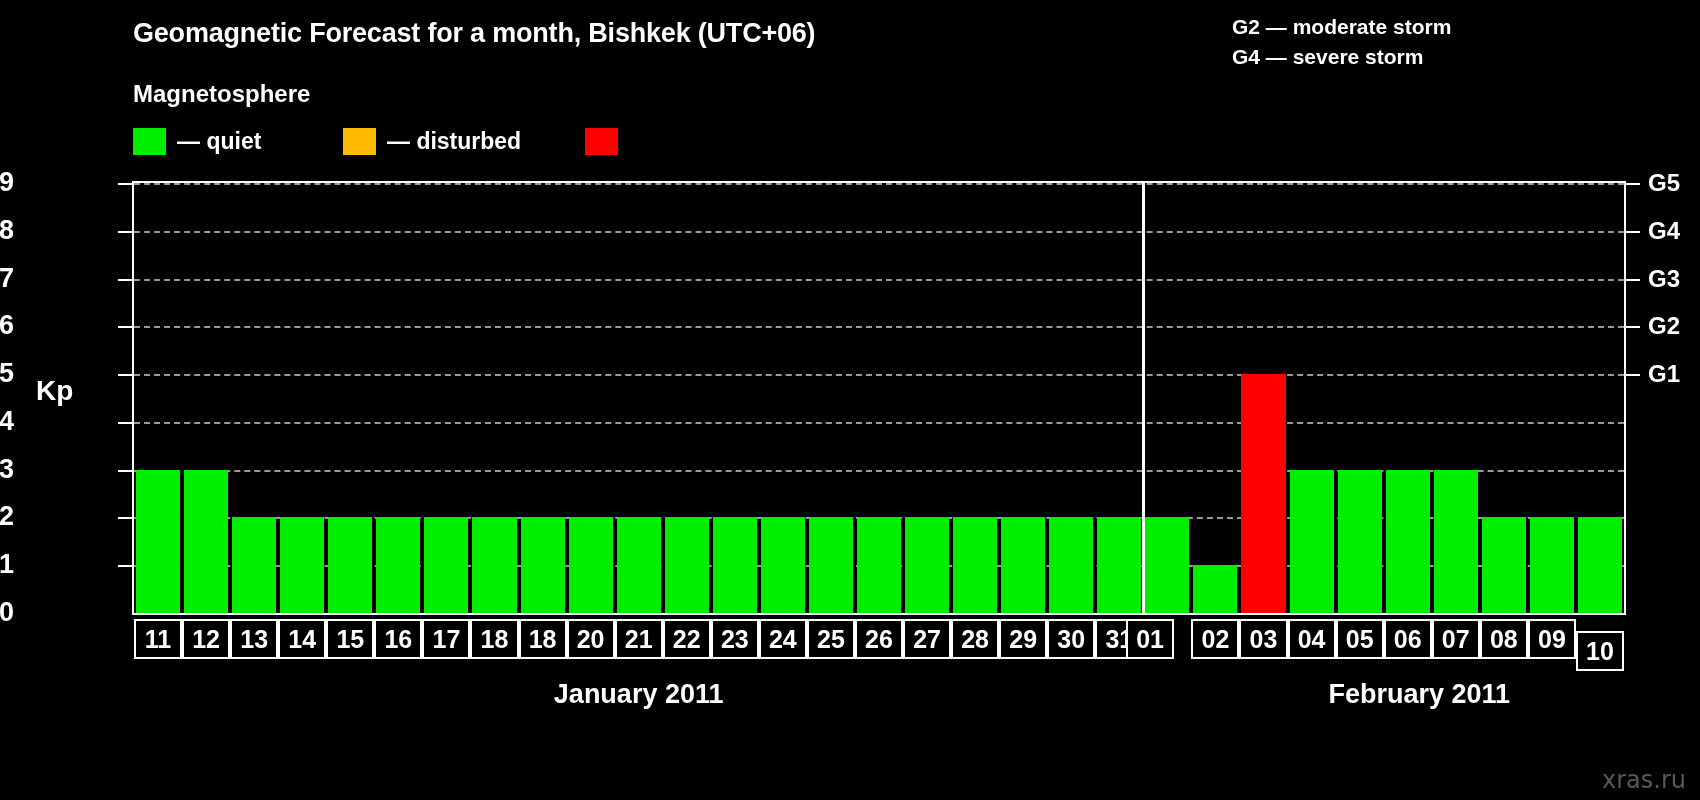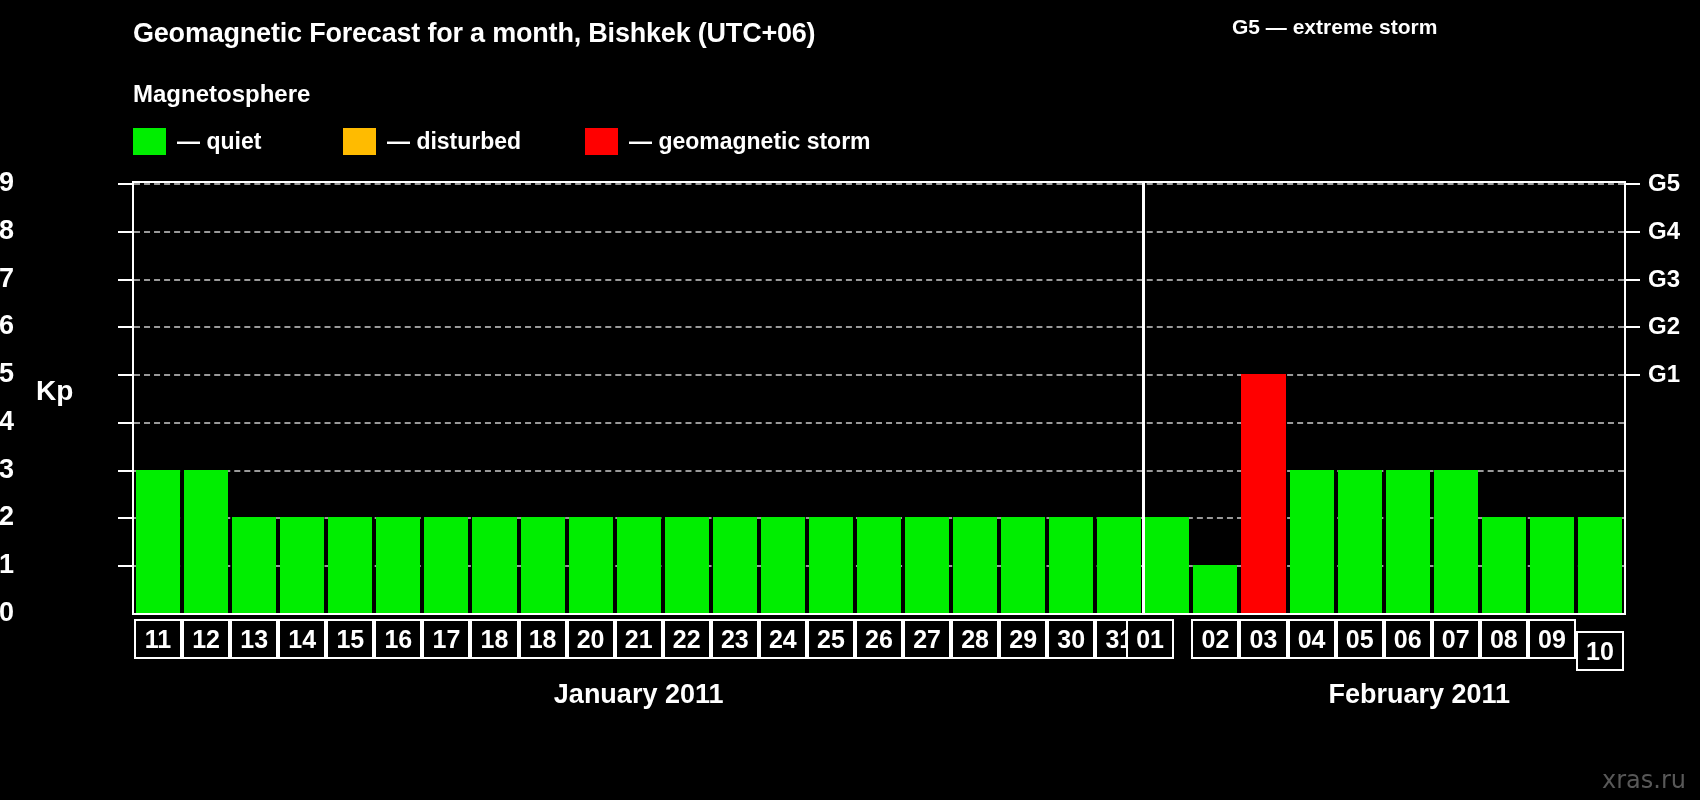--- a/index.html
+++ b/index.html
@@ -221,26 +221,26 @@
     <div class="legend-entry" style="position: absolute; left: 0px;">
       <span class="legend-swatch" style="background: rgb(0, 238, 0);"></span>
       <span class="legend-label">— quiet</span>
     </div>
     <div class="legend-entry" style="position: absolute; left: 210px;">
       <span class="legend-swatch" style="background: rgb(255, 187, 0);"></span>
       <span class="legend-label">— disturbed</span>
     </div>
     <div class="legend-entry" style="position: absolute; left: 452px;">
       <span class="legend-swatch" style="background: rgb(255, 0, 0);"></span>
-      <span class="legend-label">— geomagnetic storm</span>
     </div>
   </div>
 
 <div id="g-legend">
-    <div class="g-legend-line">G5 — extreme storm</div>
+    <div class="g-legend-line">G2 — moderate storm</div>
+    <div class="g-legend-line">G4 — severe storm</div>
   </div>
 
 <div id="plot-frame">
   <div id="plot-inner">
     <div id="gridlines">
         <div class="gridline" style="top: 382.222px;"></div>
         <div class="gridline" style="top: 334.444px;"></div>
         <div class="gridline" style="top: 286.667px;"></div>
         <div class="gridline" style="top: 238.889px;"></div>
         <div class="gridline" style="top: 191.111px;"></div>

